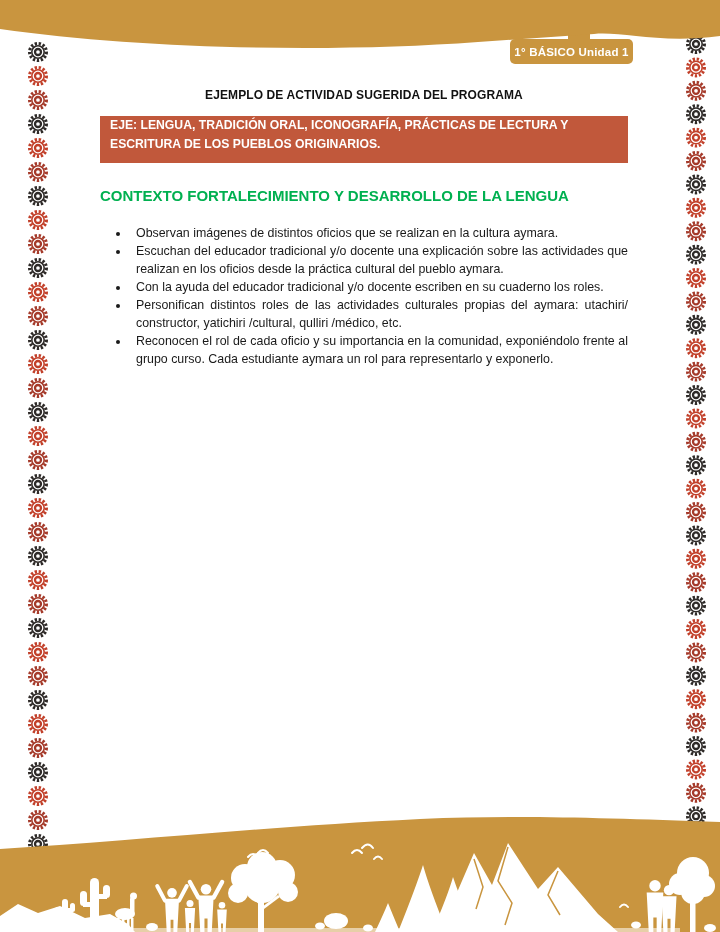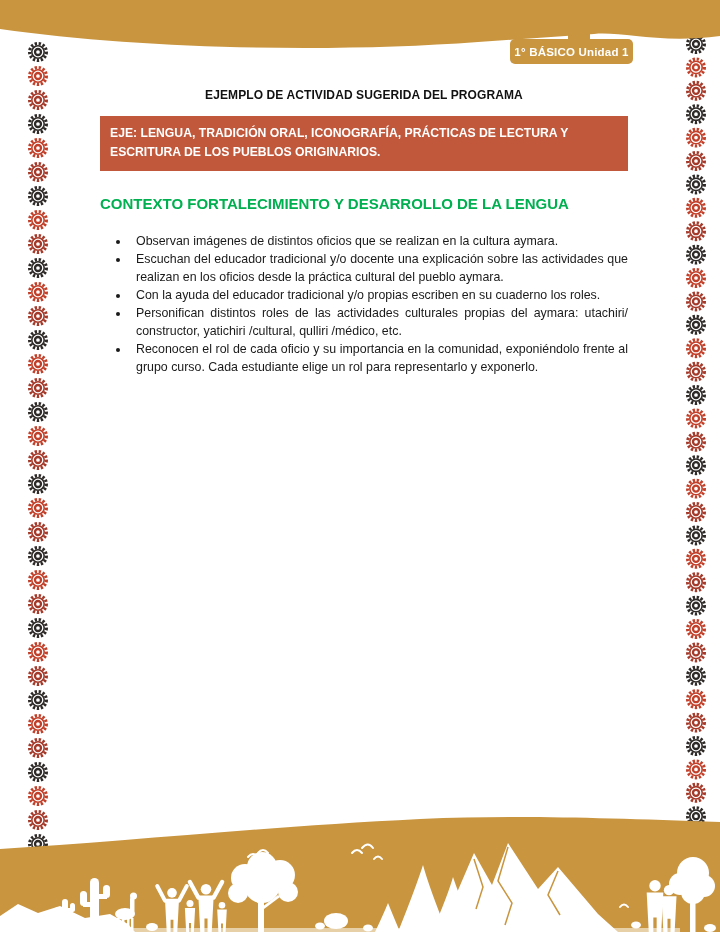--- a/index.html
+++ b/index.html
@@ -21,21 +21,21 @@
   .gear-col { position:absolute; top:0; z-index:1; }
   #gear-col-left  { left:24px; }
   #gear-col-right { left:682px; }
 
   
   #content { position:absolute; left:100px; top:88px; width:528px; z-index:4;
     font-size:12.4px; color:#1a1a1a; }
   #doc-title { text-align:center; font-weight:bold; font-size:12px; color:#111;
     letter-spacing:.1px; margin-bottom:14px; }
   #eje-banner { background:#c1583b; color:#fff; font-weight:bold; font-size:12.2px;
-    line-height:1.55; padding:8px 10px 9px 10px; margin-bottom:24px; }
+    line-height:1.55; padding:0 10px 9px 10px; margin-bottom:24px; }
   #context-heading { color:#00b050; font-weight:bold; font-size:15px; margin-bottom:21px; }
   #activity-line { line-height:1.45; }
   #activity-label { color:#00b050; font-weight:bold; }
   #examples-label { line-height:1.45; }
   ul#bullet-list { margin:1px 0 0 30px; padding:0; list-style:disc; }
   ul#bullet-list li { text-align:justify; line-height:1.45; padding-left:6px; }
   ul#bullet-list li b { font-weight:normal; }
 
   
   #footer-band { position:absolute; left:0; bottom:0; width:720px; height:117px; z-index:5; }
@@ -398,23 +398,23 @@
       </g>
     </svg>
 
   <div id="content">
     <div id="doc-title">EJEMPLO DE ACTIVIDAD SUGERIDA DEL PROGRAMA</div>
     <div id="eje-banner">EJE: LENGUA, TRADICIÓN ORAL, ICONOGRAFÍA, PRÁCTICAS DE LECTURA Y ESCRITURA DE LOS PUEBLOS ORIGINARIOS.</div>
     <div id="context-heading">CONTEXTO FORTALECIMIENTO Y DESARROLLO DE LA LENGUA</div>
     <ul id="bullet-list">
         <li><span>Observan imágenes de distintos oficios que se realizan en la cultura aymara.</span></li>
         <li><span>Escuchan del educador tradicional y/o docente una explicación sobre las actividades que realizan en los oficios desde la práctica cultural del pueblo aymara.</span></li>
-        <li><span>Con la ayuda del educador tradicional y/o propias escriben en su cuaderno los roles.</span></li>
+        <li><span>Con la ayuda del educador tradicional y/o docente escriben en su cuaderno los roles.</span></li>
         <li><span>Personifican distintos roles de las actividades culturales propias del aymara: </span><b>utachiri/</b><span> constructor, </span><b>yatichiri</b><span> /cultural, </span><b>qulliri</b><span> /médico, etc.</span></li>
-        <li><span>Reconocen el rol de cada oficio y su importancia en la comunidad, exponiéndolo frente al grupo curso. Cada estudiante elige un rol para representarlo y exponerlo.</span></li>
+        <li><span>Reconocen el rol de cada oficio y su importancia en la comunidad, exponiéndolo frente al grupo curso. Cada estudiante aymara un rol para representarlo y exponerlo.</span></li>
       </ul>
   </div>
 
   <svg id="footer-band" viewBox="0 0 720 117" preserveAspectRatio="none" aria-hidden="true">
     <path d="M0,34 C120,27 260,12 420,4 C520,0 600,3 720,7 L720,117 L0,117 Z" fill="#c9953f"></path>
     <g fill="#ffffff" stroke="none">
 
       <path d="M0,117 L0,101 L18,89 L38,98 L60,91 L85,103 L110,99 L128,109 L135,117 Z"></path>
 
       <g>

